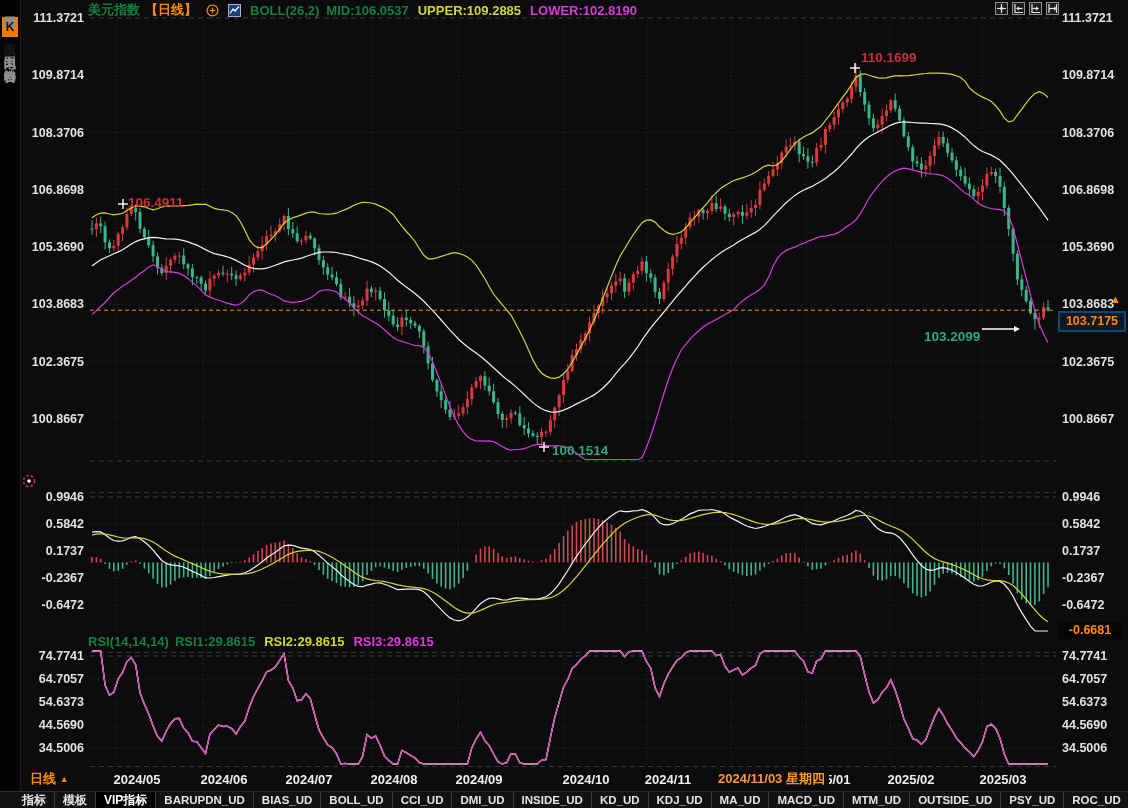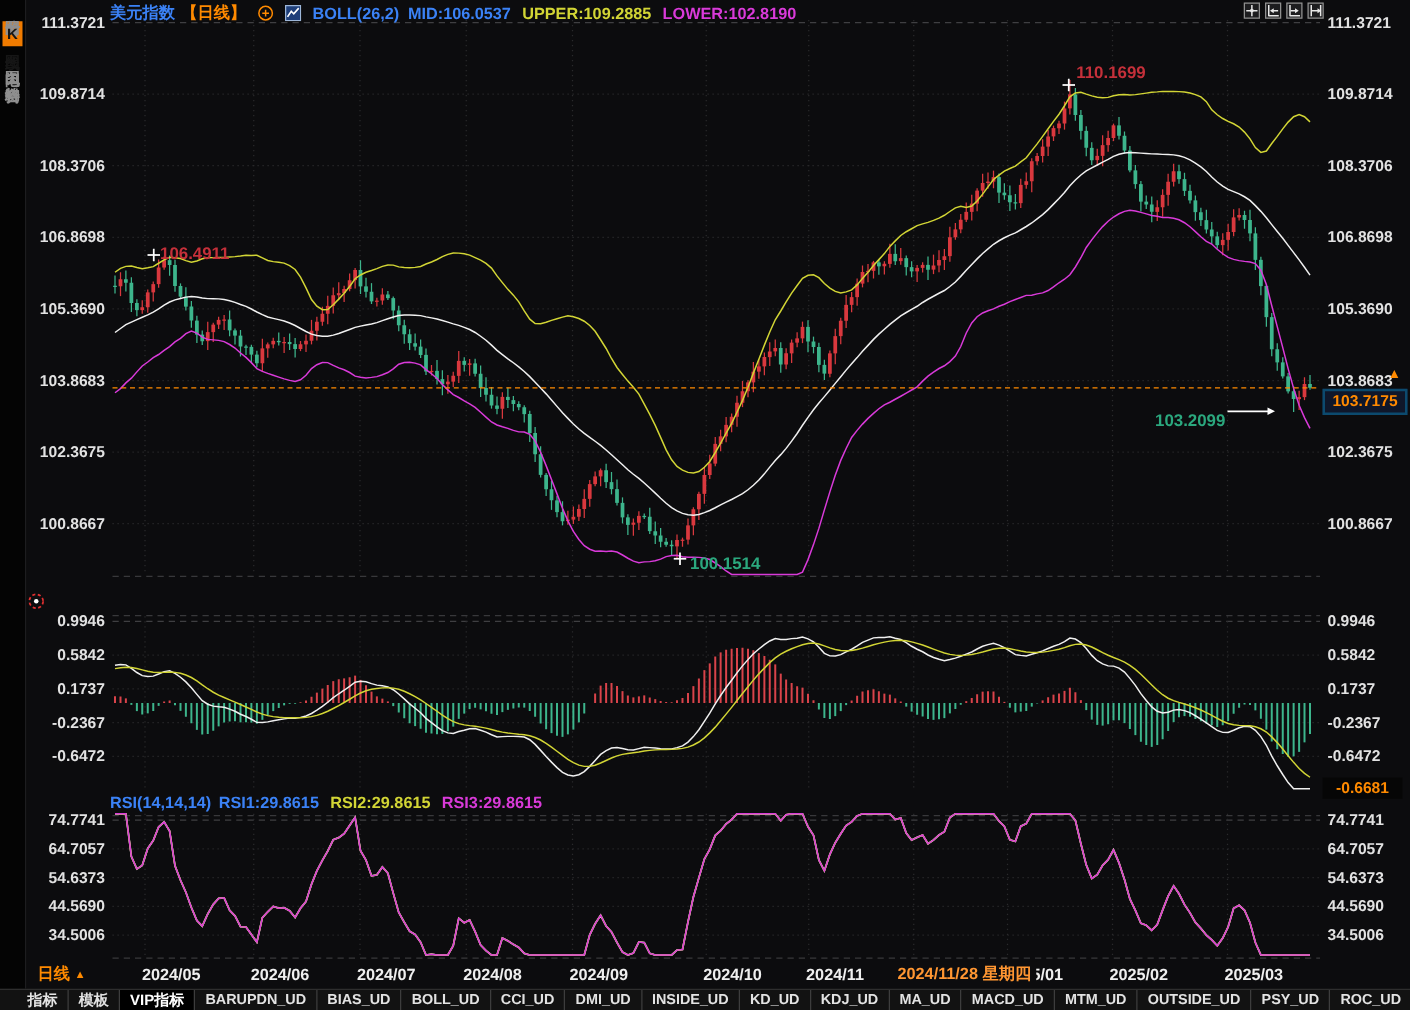--- a/index.html
+++ b/index.html
@@ -8,21 +8,21 @@
   #plot{position:absolute;left:0;top:0;z-index:1;}
   svg text{font-family:"Liberation Sans",sans-serif;}
   .ov{position:absolute;z-index:2;}
   
   #sidebar{left:0;top:0;width:20px;height:791px;background:#040404;border-right:1px solid #1d1d1f;z-index:3;}
   .side-tab{writing-mode:vertical-rl;text-orientation:upright;display:block;margin:4px auto 7px;
     width:16px;padding:3px 0;text-align:center;font-size:12px;font-weight:700;color:#8f8f8f;cursor:pointer;}
   .side-tab.active{background:#f07b00;color:#161616;}
   
   .hdr{display:flex;align-items:center;gap:9px;font-size:13px;font-weight:700;white-space:nowrap;}
-  .w{color:#3b82f6;} .o{color:#ff8a00;} .y{color:#d2d535;} .m{color:#d93ad9;}
+  .w{color:#15803d;} .o{color:#ff8a00;} .y{color:#d2d535;} .m{color:#d93ad9;}
   
   #tr-btns{left:995px;top:2px;display:flex;gap:4px;}
   .sq-btn{width:13px;height:13px;background:#1d1d1f;border:1px solid #8f8f8f;box-sizing:border-box;
     display:flex;align-items:center;justify-content:center;cursor:pointer;}
   
   #period{left:30px;top:770px;color:#ff8a00;font-size:13px;font-weight:700;}
   #period .tri{font-size:9px;vertical-align:1px;}
   #date-tip{left:714px;top:769px;height:19px;line-height:19px;padding:0 4px;background:#0c0c0e;
     color:#ff9632;font-size:13px;font-weight:700;z-index:4;white-space:nowrap;}
   #watermark{left:988px;top:746px;font-size:35px;font-weight:400;color:#d6d6d6;opacity:.88;
@@ -906,21 +906,21 @@
   </div>
 
   <div id="price-box" class="ov">103.7175</div>
   <span id="price-tri" class="ov">▲</span>
   <div id="macd-box" class="ov">-0.6681</div>
 
   <div id="period" class="ov">
     <span>日线</span>
     <span class="tri">▲</span>
   </div>
-  <div id="date-tip" class="ov">2024/11/28 星期四</div>
+  <div id="date-tip" class="ov">2024/11/03 星期四</div>
 
   <div id="toolbar" class="ov">
       <span class="tb-item">指标</span>
       <span class="tb-item">模板</span>
       <span class="tb-item active">VIP指标</span>
       <span class="tb-item mono">BARUPDN_UD</span>
       <span class="tb-item mono">BIAS_UD</span>
       <span class="tb-item mono">BOLL_UD</span>
       <span class="tb-item mono">CCI_UD</span>
       <span class="tb-item mono">DMI_UD</span>

